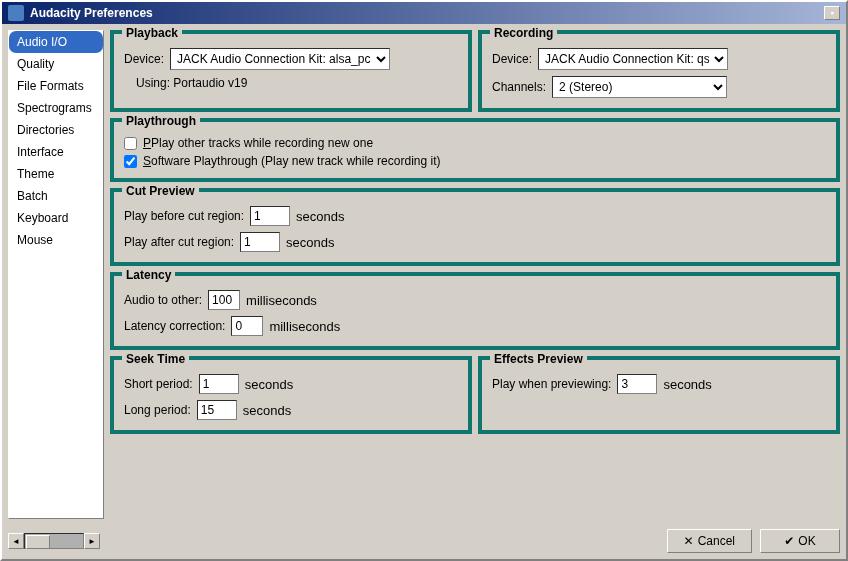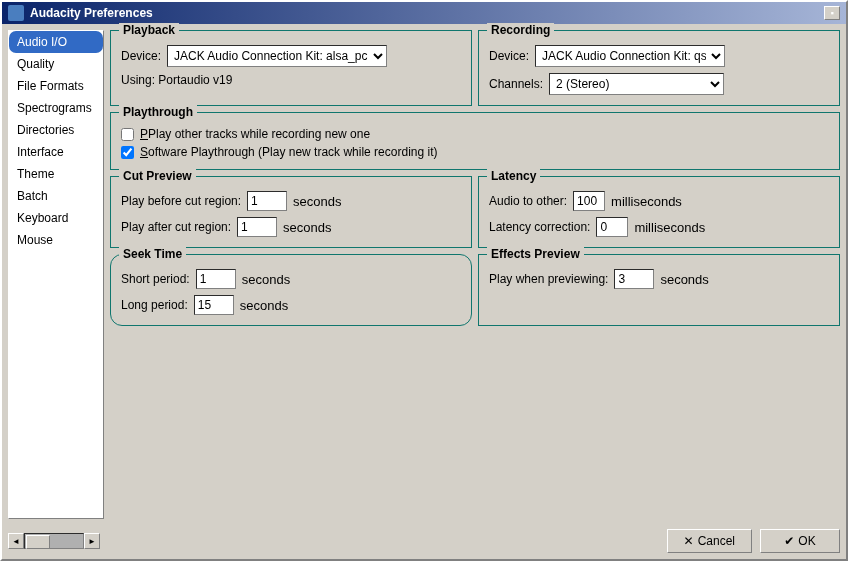--- a/index.html
+++ b/index.html
@@ -95,21 +95,21 @@
       flex: 1;
       display: flex;
       flex-direction: column;
       gap: 6px;
     }
     .top-row {
       display: flex;
       gap: 6px;
     }
     .group-box {
-      border: 1px solid #0f766e;
+      border: 4px solid #0f766e;
       position: relative;
       padding: 14px 10px 10px 10px;
     }
     .group-label {
       position: absolute;
       top: -8px;
       left: 8px;
       background: #d4d0c8;
       padding: 0 4px;
       font-size: 12px;
@@ -144,41 +144,42 @@
       width: 220px;
     }
     .recording-device-select {
       width: 190px;
     }
     .channels-select {
       width: 175px;
     }
     .using-text {
       font-size: 12px;
-      margin-left: 0;
+      margin-left: 12px;
     }
     .playthrough-box {
       width: 100%;
     }
     .checkbox-row {
       display: flex;
       align-items: center;
       gap: 6px;
       margin-bottom: 4px;
     }
     .checkbox-row:last-child {
       margin-bottom: 0;
     }
     input[type="checkbox"] {
       width: 13px;
       height: 13px;
     }
     .middle-row {
       display: flex;
       gap: 6px;
+      flex-direction: column;
     }
     .cut-preview-box {
       flex: 1;
     }
     .latency-box {
       flex: 1;
     }
     input[type="text"] {
       border: 1px inset #808080;
       background: white;
@@ -191,21 +192,20 @@
     }
     .medium-input {
       width: 32px;
     }
     .bottom-row {
       display: flex;
       gap: 6px;
     }
     .seek-time-box {
       flex: 1;
-      border-radius: 12px;
     }
     .effects-preview-box {
       flex: 1;
     }
     .footer {
       display: flex;
       justify-content: space-between;
       align-items: center;
       padding: 4px 6px 6px 6px;
     }

